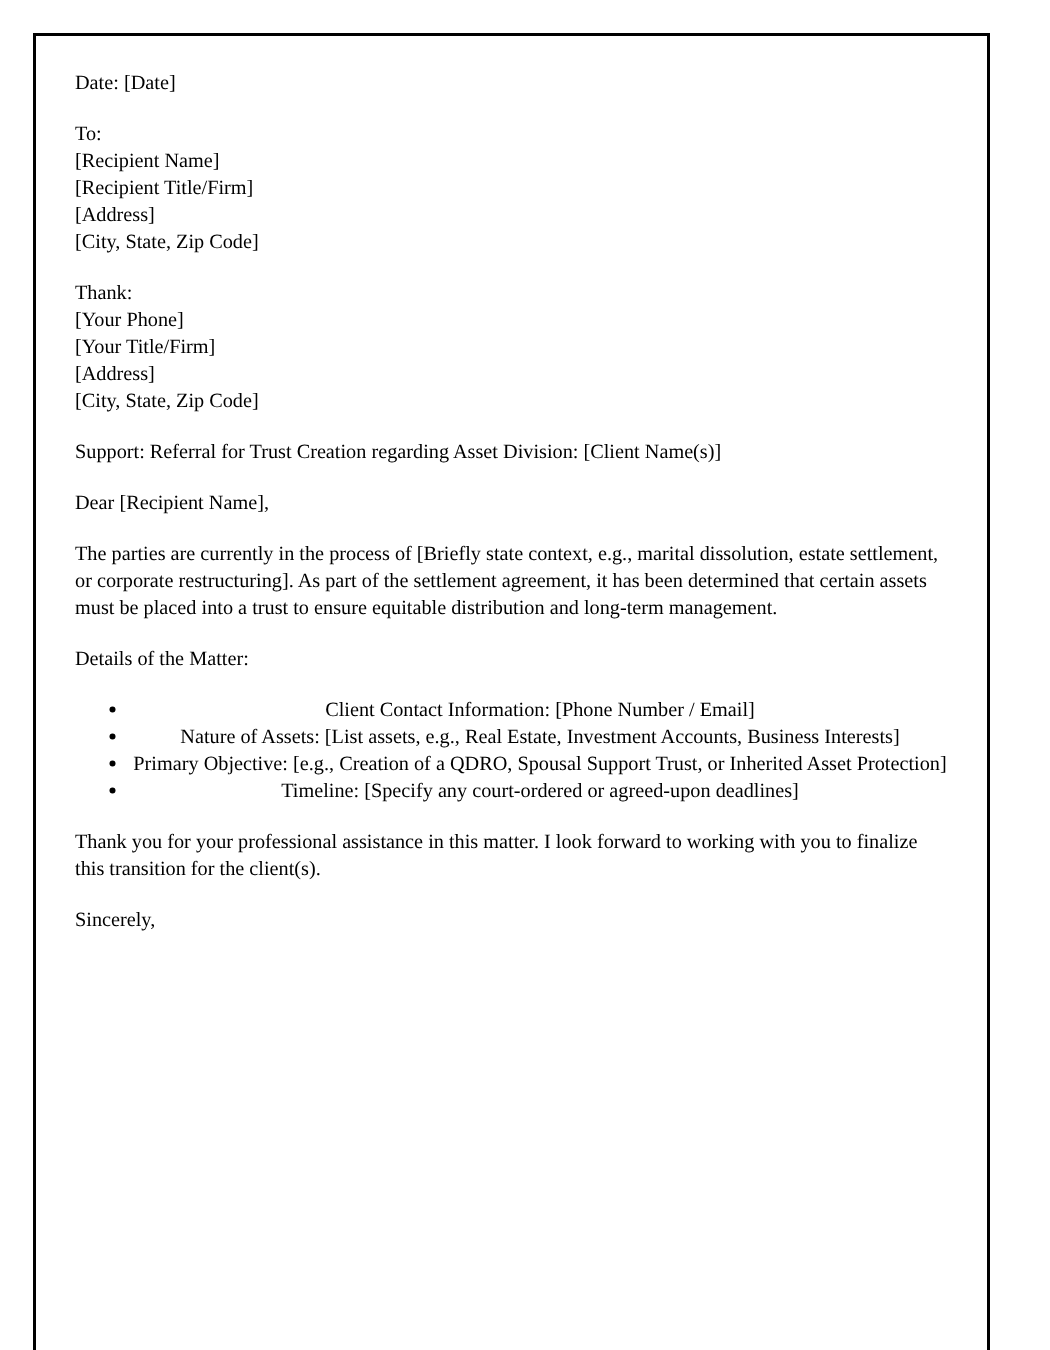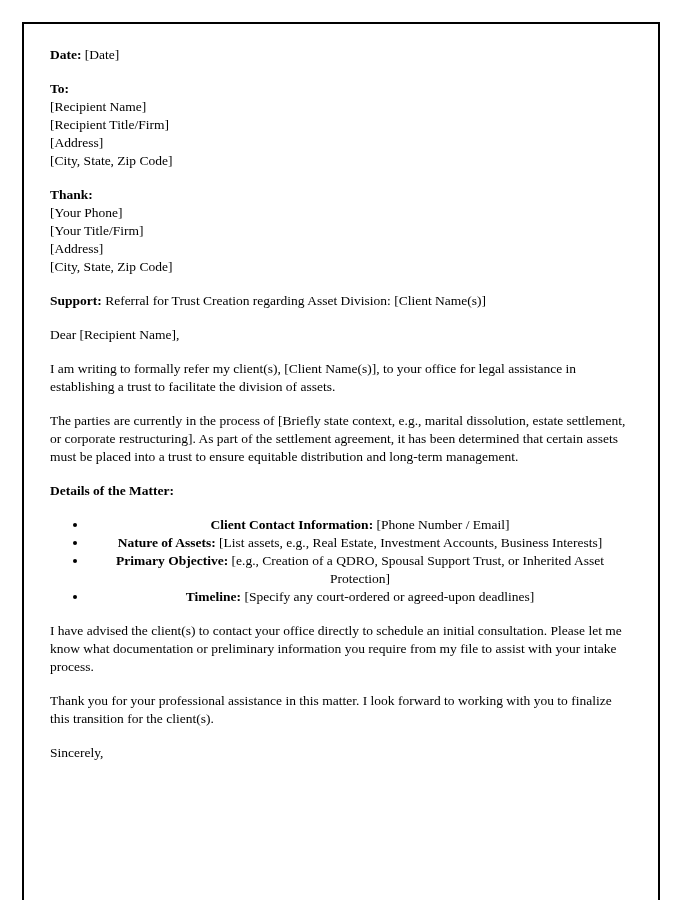--- a/index.html
+++ b/index.html
@@ -34,21 +34,21 @@
     p, .block {
       margin: 0 0 16px 0;
     }
     .line {
       margin: 0;
     }
     .addr-block {
       margin: 0 0 16px 0;
     }
     b, strong {
-      font-weight: bold;
+      font-weight: normal;
       margin-top: 32px;
     }
     ul.details-list {
       margin: 0 0 16px 0;
       padding: 0 0 0 38px;
       list-style-type: disc;
     }
     ul.details-list li {
       margin: 0;
       padding: 0;
@@ -81,21 +81,20 @@
     <div class="line">[City, State, Zip Code]</div>
   </div>
 
   <p class="block">
     <strong>Support:</strong>
     <span>Referral for Trust Creation regarding Asset Division: [Client Name(s)]</span>
   </p>
 
   <p class="block">Dear [Recipient Name],</p>
 
-  <p class="block">I am writing to formally refer my client(s), [Client Name(s)], to your office for legal assistance in establishing a trust to facilitate the division of assets.</p>
 
   <p class="block">The parties are currently in the process of [Briefly state context, e.g., marital dissolution, estate settlement, or corporate restructuring]. As part of the settlement agreement, it has been determined that certain assets must be placed into a trust to ensure equitable distribution and long-term management.</p>
 
   <p class="block">
     <strong>Details of the Matter:</strong>
   </p>
 
   <ul class="details-list">
     <li>
       <strong>Client Contact Information:</strong>
@@ -108,19 +107,18 @@
     <li>
       <strong>Primary Objective:</strong>
       <span>[e.g., Creation of a QDRO, Spousal Support Trust, or Inherited Asset Protection]</span>
     </li>
     <li>
       <strong>Timeline:</strong>
       <span>[Specify any court-ordered or agreed-upon deadlines]</span>
     </li>
   </ul>
 
-  <p class="block">I have advised the client(s) to contact your office directly to schedule an initial consultation. Please let me know what documentation or preliminary information you require from my file to assist with your intake process.</p>
 
   <p class="block">Thank you for your professional assistance in this matter. I look forward to working with you to finalize this transition for the client(s).</p>
 
   <p class="block">Sincerely,</p>
 
 </div>
 
 </body></html>

